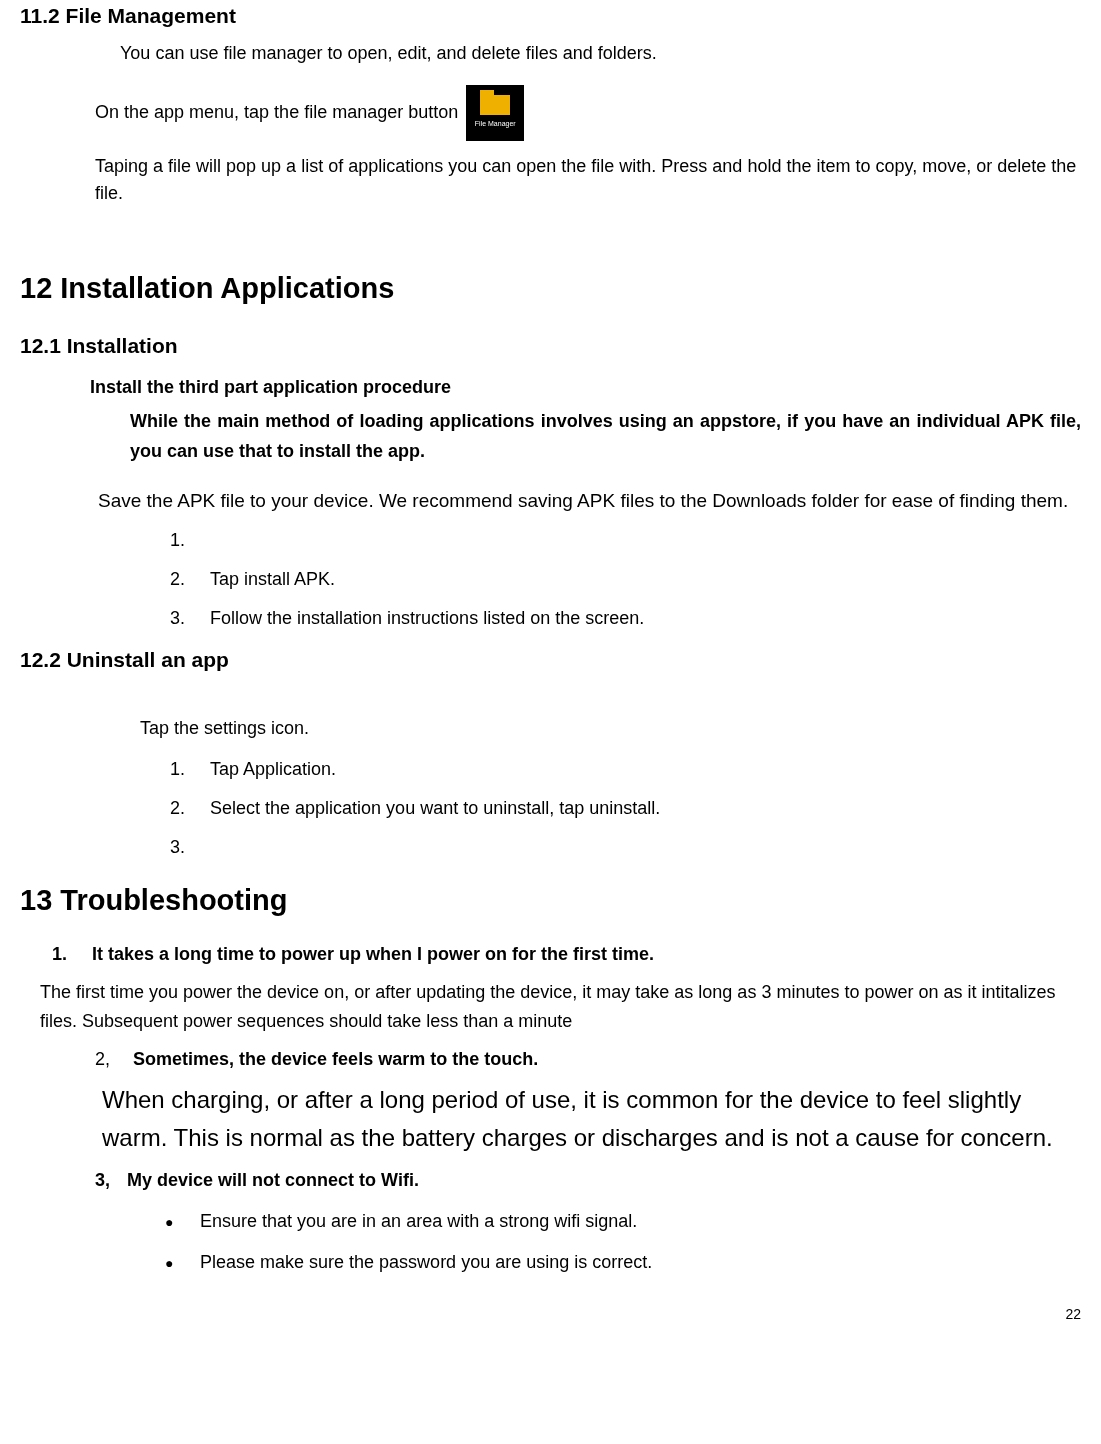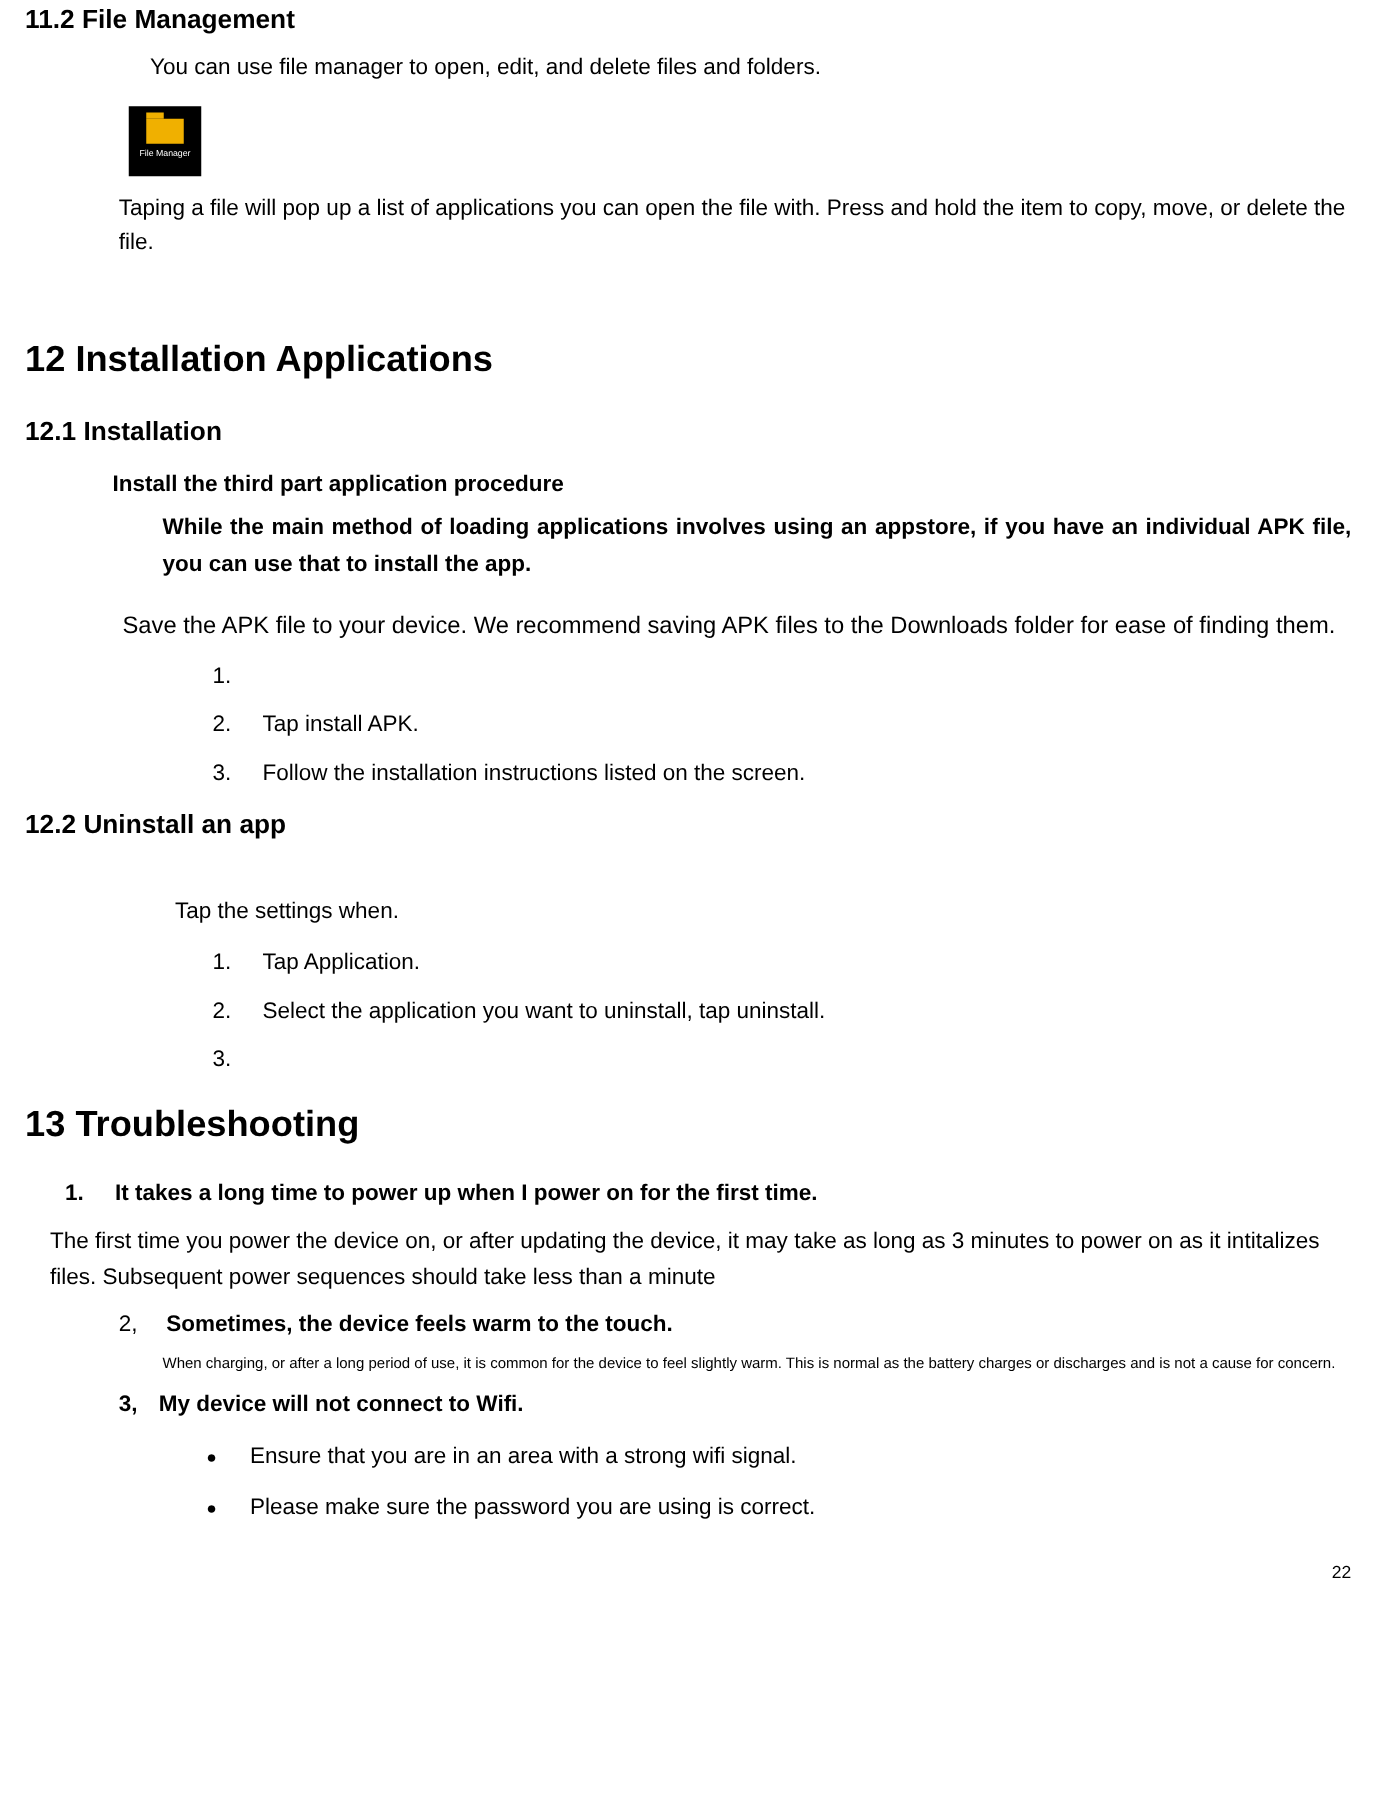--- a/index.html
+++ b/index.html
@@ -160,22 +160,22 @@
       margin-bottom: 8px;
     }
     .trouble-2row .n2 {
       font-weight: normal;
     }
     .trouble-2row .t2 {
       font-weight: bold;
       margin-left: 18px;
     }
     .trouble-2body {
-      font-size: 12px;
-      margin-left: 110px;
+      font-size: 24px;
+      margin-left: 82px;
       margin-right: 0;
       line-height: 1.6;
       margin-bottom: 10px;
     }
     .trouble-3 {
       font-size: 18px;
       font-weight: bold;
       margin-left: 75px;
       margin-bottom: 14px;
     }
@@ -199,20 +199,21 @@
       margin-top: 28px;
     }
   </style>
 </head>
 <body>
 
 <div class="h2-section">11.2 File Management</div>
 <div class="body-text">You can use file manager to open, edit, and delete files and folders.</div>
 
 <div class="icon-row">
+  <span class="icon-row-text">On the app menu, tap the file manager button</span>
   <div class="file-manager-icon">
     <div class="folder-shape"></div>
     <div class="folder-label">File Manager</div>
   </div>
 </div>
 
 <div class="body-text-80">Taping a file will pop up a list of applications you can open the file with. Press and hold the item to copy, move, or delete the file.</div>
 
 <div class="h1-section">12    Installation Applications</div>
 
@@ -229,21 +230,21 @@
     <span class="num">2.</span>
     <span>Tap install APK.</span>
   </li>
   <li>
     <span class="num">3.</span>
     <span>Follow the installation instructions listed on the screen.</span>
   </li>
 </ol>
 
 <div class="h2-sub-122">12.2      Uninstall an app</div>
-<div class="tap-settings">Tap the settings when.</div>
+<div class="tap-settings">Tap the settings icon.</div>
 
 <ol class="numbered-list">
   <li>
     <span class="num">1.</span>
     <span>Tap Application.</span>
   </li>
   <li>
     <span class="num">2.</span>
     <span>Select the application you want to uninstall, tap uninstall.</span>
   </li>

